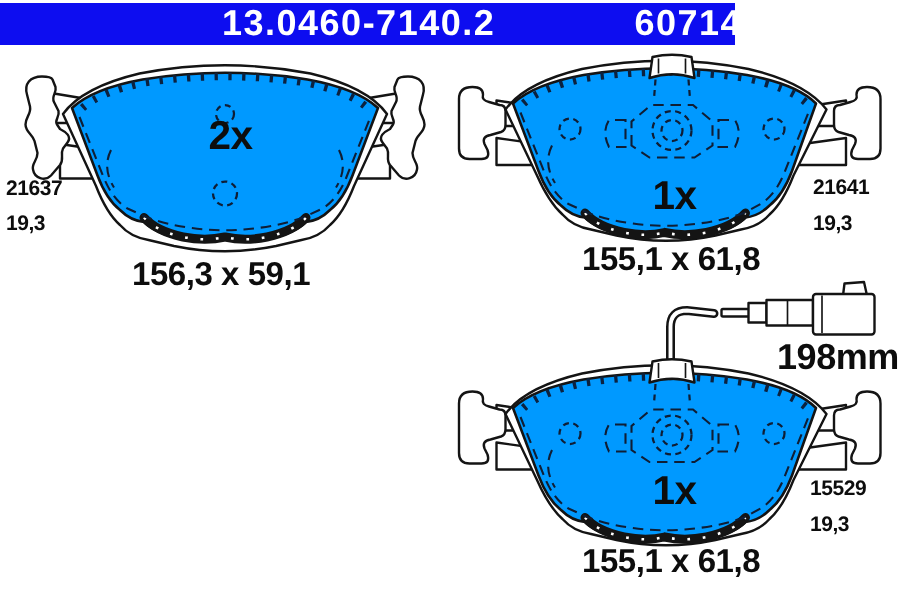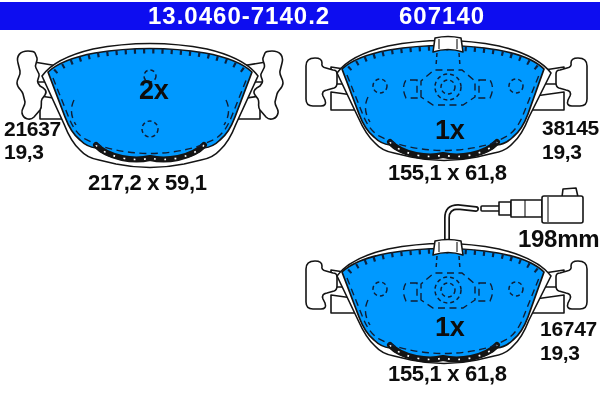--- a/index.html
+++ b/index.html
@@ -7,33 +7,33 @@
     width:600px; height:400px; position:relative; overflow:hidden;
     background:#ffffff;
     font-family:"Liberation Sans", sans-serif;
   }
   :root {
     --header-blue:#0d0df0;
     --pad-blue:#0099ff;
     --line:#141414;
   }
   .hdr {
-    position:absolute; left:0; top:2px; width:600px; height:28px;
+    position:absolute; left:0; top:2px; width:490px; height:28px;
     background:var(--header-blue);
   }
   .hdr span {
     position:absolute; top:50%; transform:translateY(-50%);
     color:#ffffff; font-weight:bold; font-size:24px; letter-spacing:1px;
     line-height:1; white-space:nowrap;
   }
   .hdr .pn  { left:148px; }
-  .hdr .ref { left:399px; }
+  .hdr .ref { left:423px; }
   .drawing { position:absolute; }
   .lbl {
-    position:absolute; font-weight:bold; font-size:21px; color:#0d0d0d;
+    position:absolute; font-weight:bold; font-size:14px; color:#0d0d0d;
     line-height:1; white-space:nowrap; letter-spacing:-0.3px;
   }
   .dim  { font-size:22px; }
   .qty  { font-size:27px; }
   .wire { font-size:24px; }
 
   
   .plate { fill:#ffffff; stroke:var(--line); stroke-width:1.6; stroke-linejoin:round; }
   .pad   { fill:var(--pad-blue); stroke:var(--line); stroke-width:1.7; stroke-linejoin:round; }
   .dash  { fill:none; stroke:#0f1e35; stroke-width:1.4; stroke-dasharray:7 4.5; }
@@ -149,24 +149,24 @@
       <path class="dash" d="M184 45 L195 45 Q200 53 195 63 L184 63 Z"></path>
       <path class="plate" d="M140 3 Q153 0 166 3 L168 17 Q153 12 138 17 Z"></path>
       <path class="thin" d="M144 4 L144 14 M162 4 L162 14"></path>
     </g>
   </g>
 </svg>
 
 <div class="lbl qty" style="left:139px;top:77px">2x</div>
 <div class="lbl" style="left:4px;top:118px">21637</div>
 <div class="lbl" style="left:4px;top:141px">19,3</div>
-<div class="lbl dim" style="left:88px;top:172px">217,2 x 59,1</div>
+<div class="lbl dim" style="left:88px;top:172px">156,3 x 59,1</div>
 
 <div class="lbl qty" style="left:435px;top:117px">1x</div>
-<div class="lbl" style="left:542px;top:117px">38145</div>
+<div class="lbl" style="left:542px;top:117px">21641</div>
 <div class="lbl" style="left:542px;top:141px">19,3</div>
 <div class="lbl dim" style="left:388px;top:162px">155,1 x 61,8</div>
 
 <div class="lbl wire" style="left:518px;top:227px">198mm</div>
 <div class="lbl qty" style="left:435px;top:314px">1x</div>
-<div class="lbl" style="left:540px;top:318px">16747</div>
+<div class="lbl" style="left:540px;top:318px">15529</div>
 <div class="lbl" style="left:540px;top:342px">19,3</div>
 <div class="lbl dim" style="left:388px;top:363px">155,1 x 61,8</div>
 
 </body></html>

